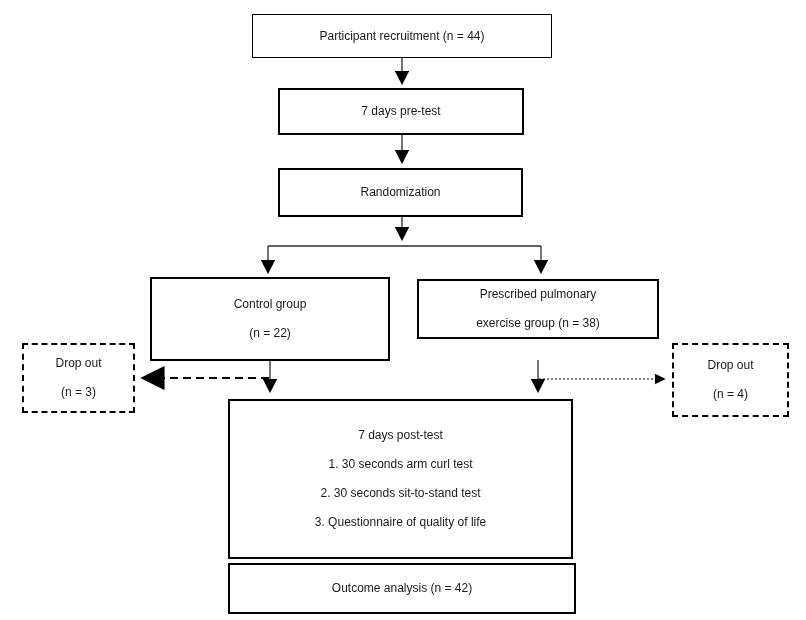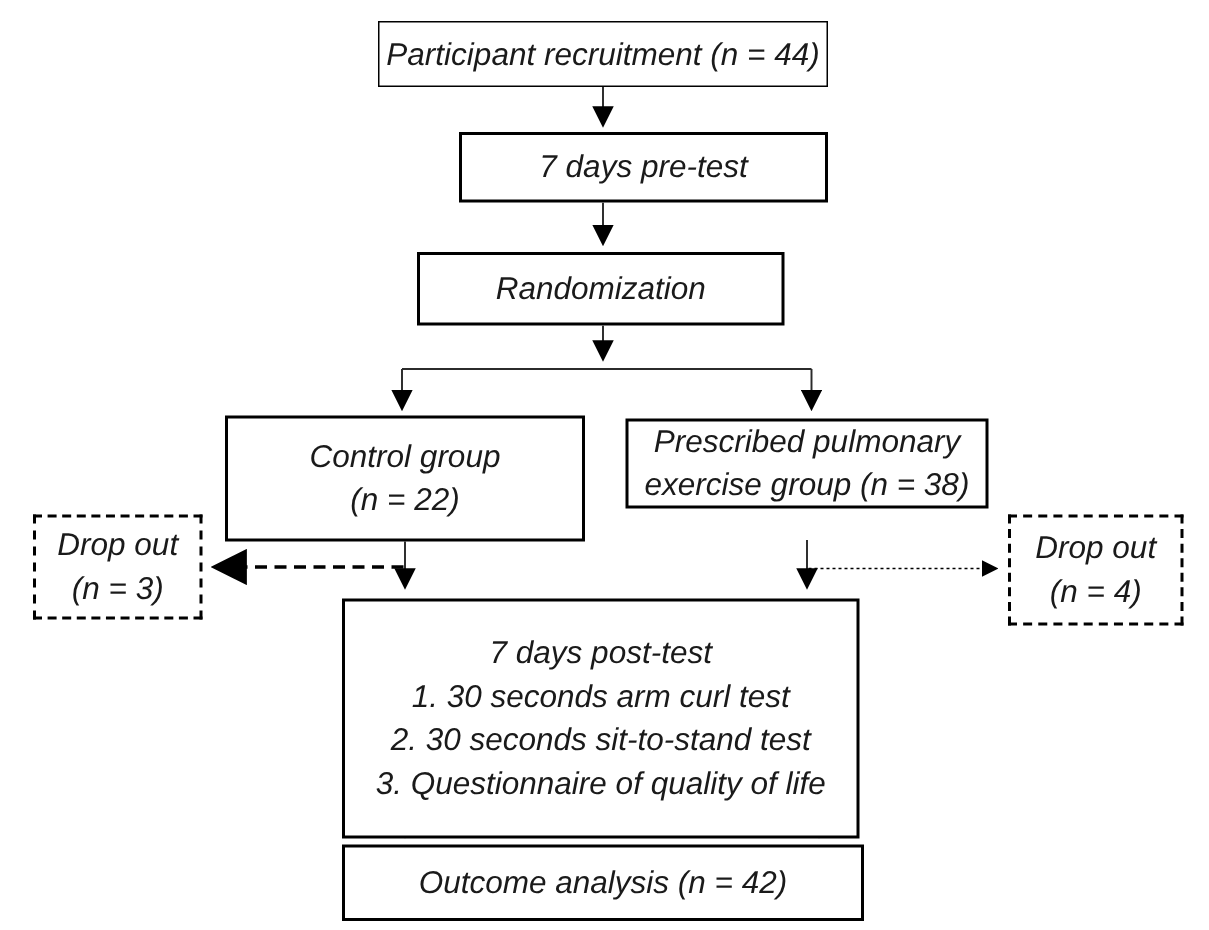--- a/index.html
+++ b/index.html
@@ -15,23 +15,22 @@
     position:absolute; left:0; top:0; z-index:0;
     pointer-events:none;
   }
   .node {
     position:absolute; z-index:1;
     box-sizing:border-box;
     display:flex; flex-direction:column;
     align-items:center; justify-content:center;
     text-align:center;
     background:#ffffff;
-    font-size:21px;
+    font-size:12px;
     line-height:29px;
-    font-style:italic;
   }
   .b1 { border:1px solid #000000; }
   .b2 { border:2px solid #000000; }
   .dashed { border:2px dashed #000000; }
   .line { display:block; white-space:nowrap; }
 </style>
 </head>
 <body>
 
 <div class="canvas">
@@ -65,21 +64,21 @@
 
     <line x1="270" y1="537" x2="270" y2="557" stroke="#2b2b2b" stroke-width="1.3" marker-end="url(#ah)"></line>
 
     <line x1="546" y1="537" x2="546" y2="557" stroke="#2b2b2b" stroke-width="1.3" marker-end="url(#ah)"></line>
   </svg>
 
   <div class="node b1" style="left:252px; top:14px; width:300px; height:44px;">
     <span class="line">Participant recruitment (n = 44)</span>
   </div>
 
-  <div class="node b2" style="left:278px; top:88px; width:246px; height:47px;margin-left:28px;">
+  <div class="node b2" style="left:278px; top:88px; width:246px; height:47px;">
     <span class="line">7 days pre-test</span>
   </div>
 
   <div class="node b2" style="left:278px; top:168px; width:245px; height:49px;">
     <span class="line">Randomization</span>
   </div>
 
   <div class="node b2" style="left:150px; top:277px; width:240px; height:84px;">
     <span class="line">Control group</span>
     <span class="line">(n = 22)</span>

